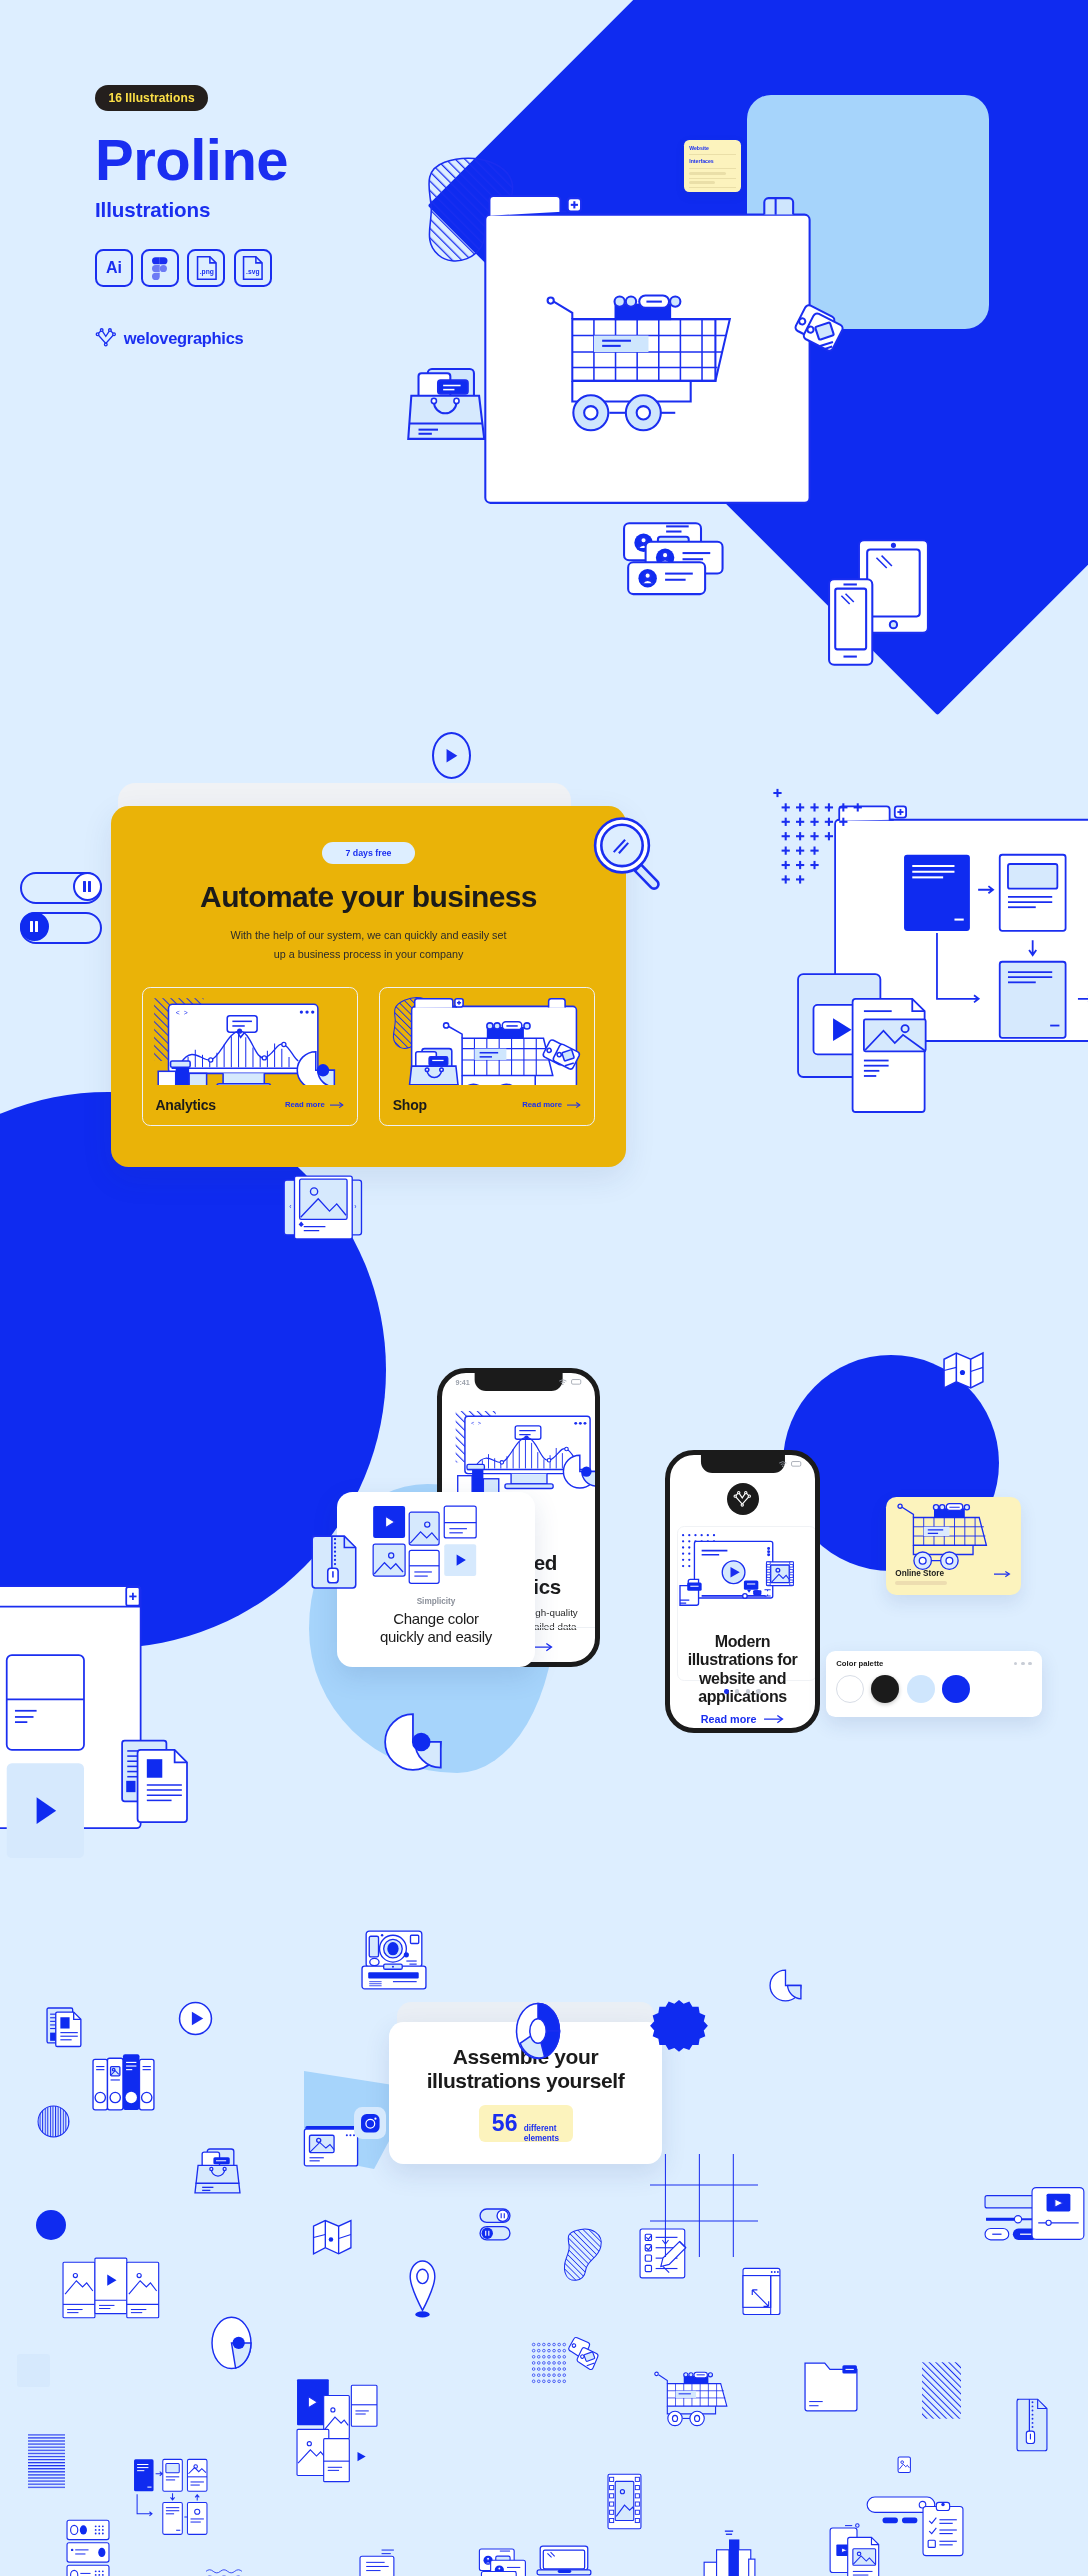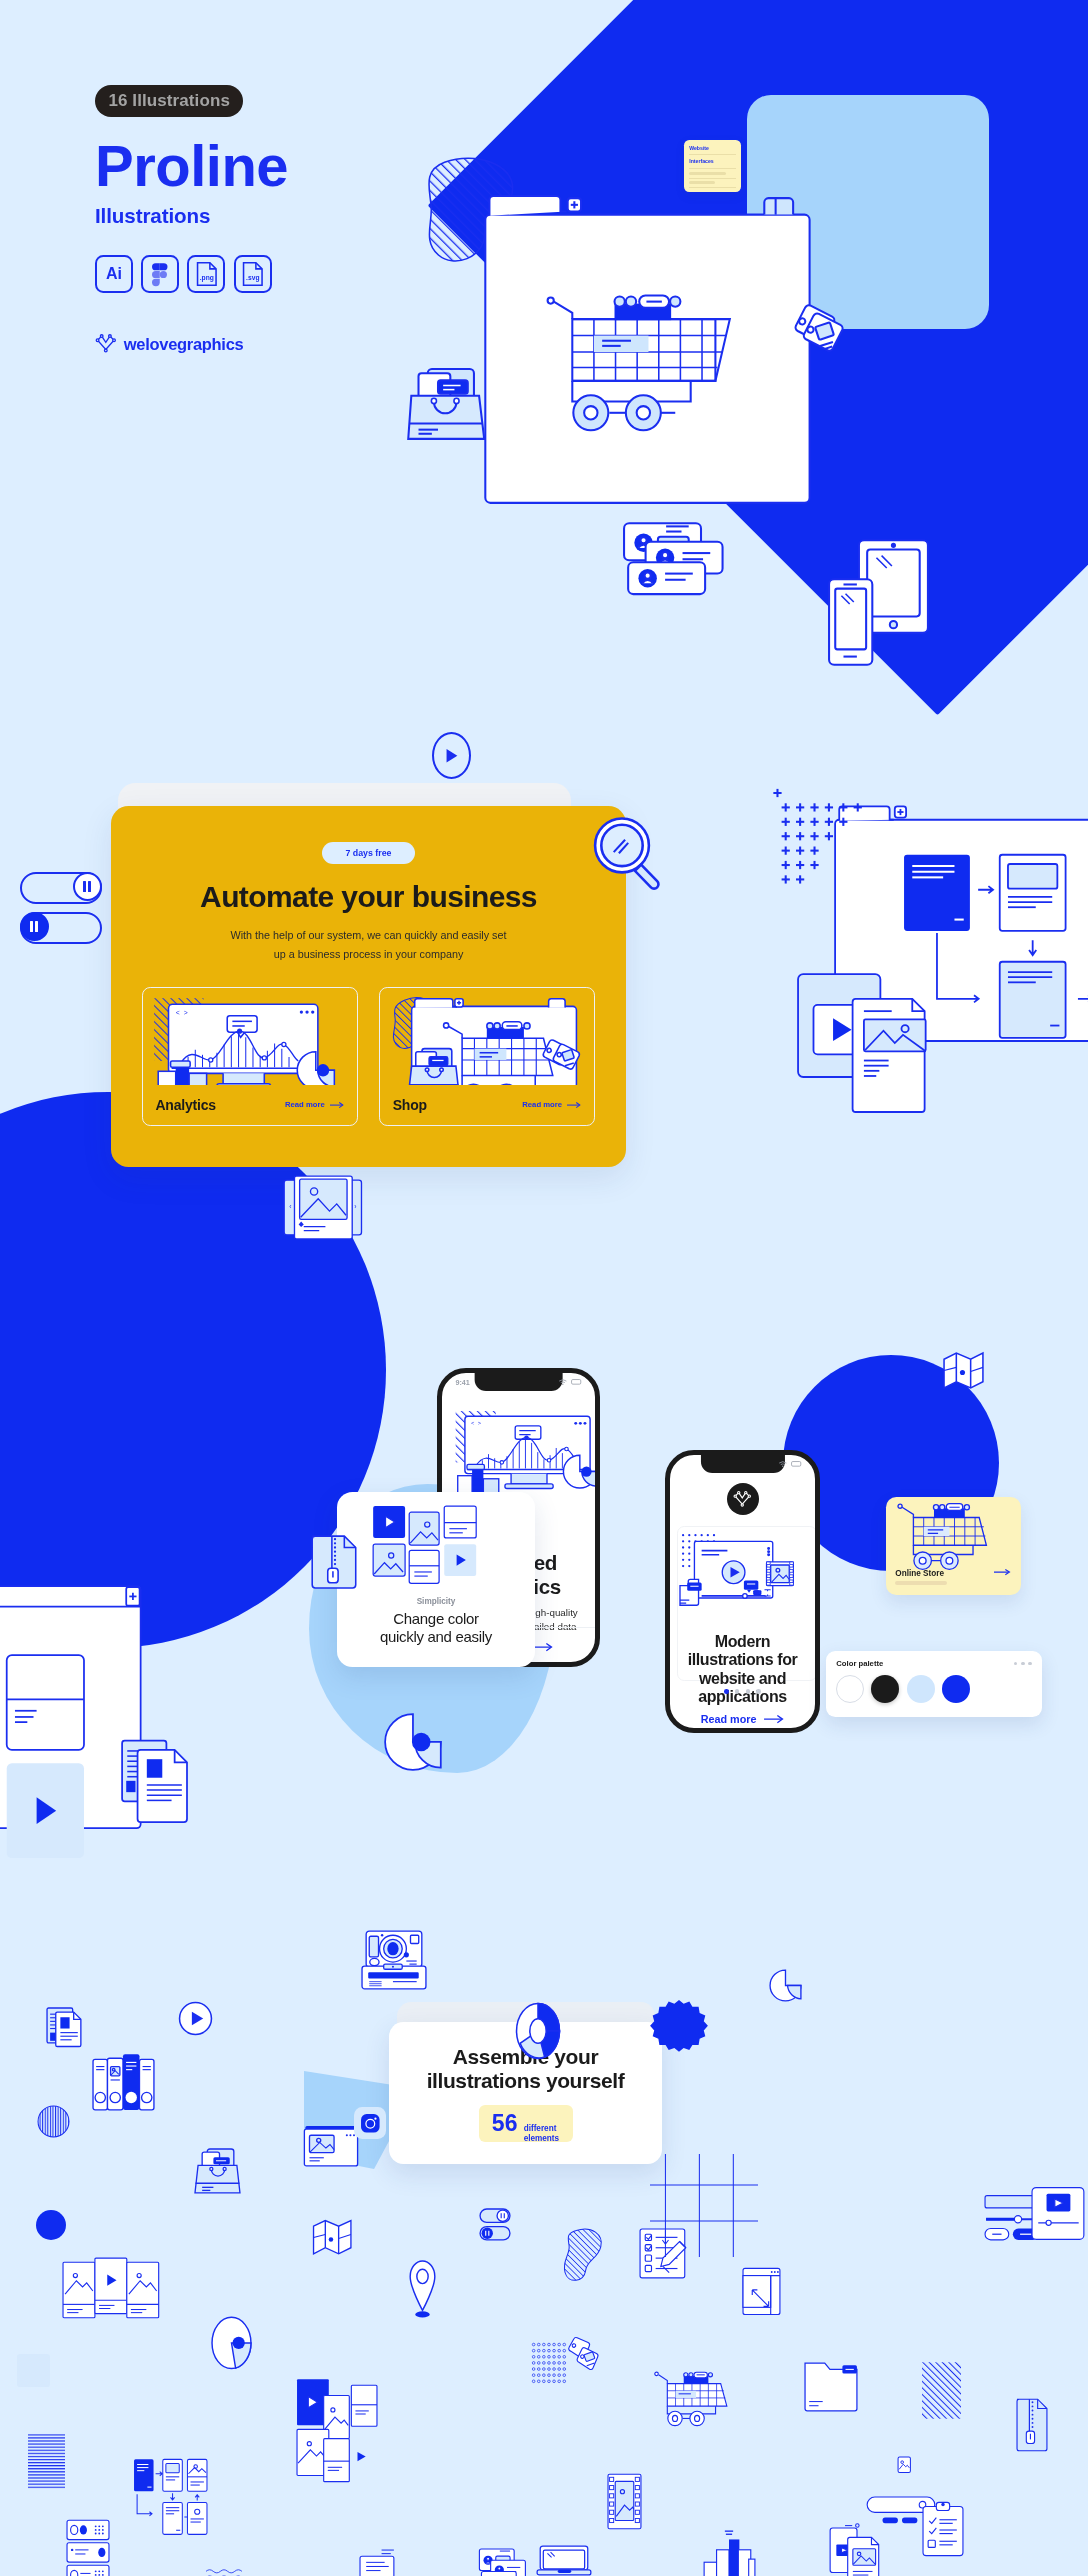--- a/index.html
+++ b/index.html
@@ -25,22 +25,22 @@
     position: absolute;
     left: 577px; top: -155px;
     width: 721px; height: 721px;
     background: #0f2bf0;
     transform: rotate(45deg);
     border-radius: 2.1px;
   }
   .hero-text { position: absolute; left: 95px; top: 85px; width: 289px; }
   .badge-pill {
     display: inline-block;
-    background: #241f1d; color: #a3a3a3;
-    font-size: 17px; font-weight: 600;
+    background: #241f1d; color: #fde047;
+    font-size: 12px; font-weight: 600;
     padding: 5.7px 13.4px 6.7px 13.4px;
     border-radius: 515px;
     letter-spacing: 0.1px;
   }
   .brand-title {
     margin-top: 20.6px;
     font-size: 58px;
     line-height: .95;
     font-weight: 700;
     color: #1a2ef0;
@@ -1125,21 +1125,21 @@
         <circle cx="134" cy="6" r="5" fill="#dceafd"></circle>
         <path d="M30 80 v18 h116 v-18"></path>
         <circle cx="48" cy="110" r="17" fill="#dceafd"></circle>
           <circle cx="48" cy="110" r="6.6" fill="#fff"></circle>
         <circle cx="100" cy="110" r="17" fill="#dceafd"></circle>
           <circle cx="100" cy="110" r="6.6" fill="#fff"></circle>
         <line x1="66" y1="110" x2="82" y2="110"></line>
       </g>
     </svg>
     <div class="store-foot">
-      <div style="display:flex;justify-content:space-between;align-items:flex-start;">
+      <div style="display:flex;justify-content:space-between;align-items:flex-end;">
         <span class="store-title">Online Store</span>
         <svg width="17.5" height="6.2" viewBox="0 0 34 12">
           <line x1="0" y1="6" x2="28" y2="6" stroke="#1a2ef0" stroke-width="2.2"></line>
           <path d="M22 1 L30 6 L22 11" fill="none" stroke="#1a2ef0" stroke-width="2.2"></path>
         </svg>
       </div>
       <div class="store-bar"></div>
     </div>
   </div>
 

